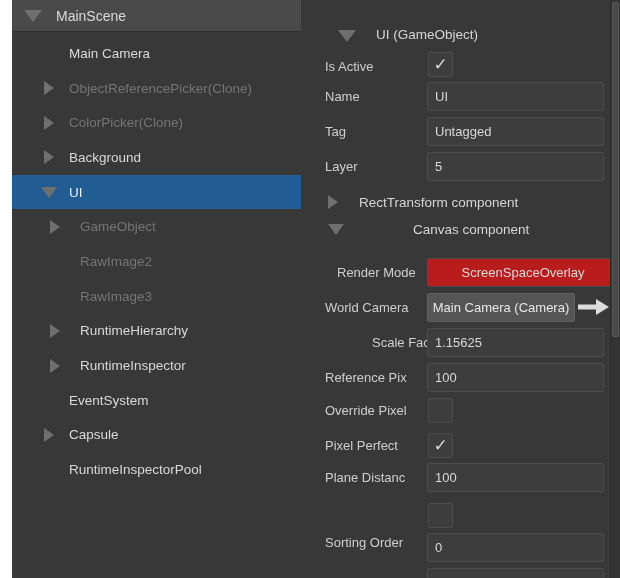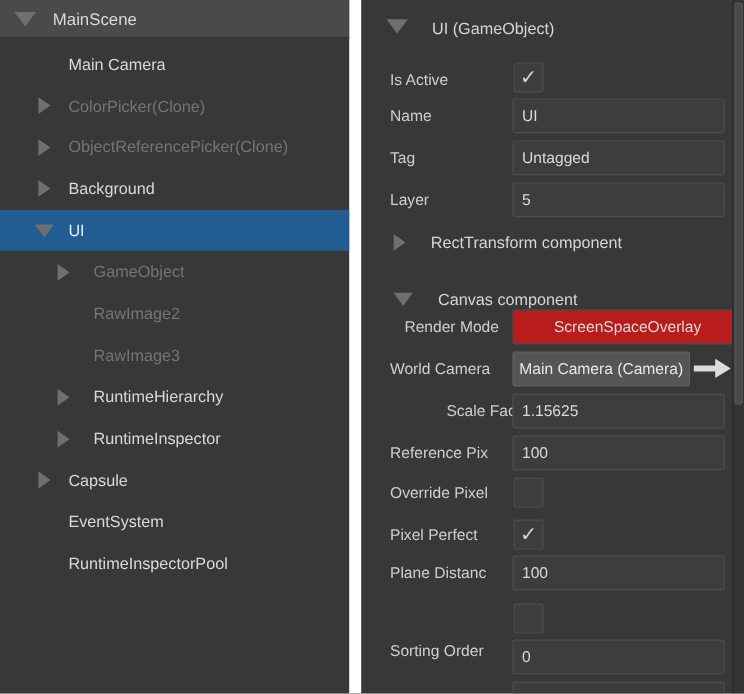--- a/index.html
+++ b/index.html
@@ -3,40 +3,40 @@
 <meta charset="utf-8">
 <style>
   html,body{margin:0;padding:0;}
   body{
     width:620px;height:578px;position:relative;overflow:hidden;
     background:#ffffff;
     font-family:"Liberation Sans","DejaVu Sans",sans-serif;
     -webkit-font-smoothing:antialiased;
   }
   
-  .left-panel{position:absolute;left:0;top:0;width:291px;height:578px;background:#383838;}
+  .left-panel{position:absolute;left:12px;top:0;width:291px;height:578px;background:#383838;}
   .hier-header{height:32px;background:#4a4a4a;display:flex;align-items:center;padding-left:12px;box-sizing:border-box;border-bottom:1px solid #2e2e2e;}
   .hier-header .h-title{margin-left:14px;font-size:14px;color:#dadada;}
   .h-rows{padding-top:4px;}
   .h-row{height:34.7px;display:flex;align-items:center;cursor:default;}
   .h-row.lvl1{padding-left:28px;}
   .h-row.lvl1 .arrow-box{margin-right:12px;}
-  .h-row.lvl2{padding-left:44px;text-align:center;}
+  .h-row.lvl2{padding-left:34px;text-align:center;}
   .h-row.lvl2 .arrow-box{margin-right:17px;}
   .h-row.selected{background:#215d93;}
   .h-label{font-size:13.5px;color:#d9d9d9;white-space:nowrap;}
   .h-row.inactive .h-label{color:#757575;}
   .h-row.selected .h-label{color:#eeeeee;}
   .arrow-box{width:17px;display:flex;justify-content:center;align-items:center;flex:0 0 17px;}
   .tri-down{width:0;height:0;border-left:8px solid transparent;border-right:8px solid transparent;border-top:11px solid #6f6f6f;}
   .tri-right{width:0;height:0;border-top:7px solid transparent;border-bottom:7px solid transparent;border-left:10px solid #6f6f6f;}
   .tri-down.big{border-left-width:9px;border-right-width:9px;border-top-width:12px;}
   
   .right-panel{position:absolute;left:301px;top:0;width:319px;height:578px;background:#383838;overflow:hidden;}
-  .insp-header{position:absolute;left:0;top:16px;height:26px;display:flex;align-items:flex-start;padding-left:21px;}
+  .insp-header{position:absolute;left:16px;top:16px;height:26px;display:flex;align-items:flex-end;padding-left:21px;}
   .insp-header .i-title{margin-left:20px;font-size:13.5px;color:#d6d6d6;white-space:nowrap;}
   .comp-header{position:absolute;left:0;height:26px;display:flex;align-items:center;padding-left:27px;justify-content:flex-end;}
   .comp-header .i-title{margin-left:21px;font-size:13.5px;color:#d6d6d6;white-space:nowrap;}
   .i-label{position:absolute;left:24px;width:96px;height:29px;display:flex;align-items:center;font-size:13px;color:#cfcfcf;white-space:nowrap;overflow:hidden;}
   .field{position:absolute;left:126px;width:177px;height:29px;box-sizing:border-box;
          background:#3d3d3d;border:1px solid #4d4d4d;border-radius:2px;
          color:#d9d9d9;font-size:13px;font-family:"Liberation Sans","DejaVu Sans",sans-serif;
          padding:0 0 0 7px;outline:none;}
   .checkbox{position:absolute;left:127px;width:25px;height:25px;box-sizing:border-box;
             background:#3d3d3d;border:1px solid #4d4d4d;border-radius:2px;
@@ -68,28 +68,28 @@
 
   <div class="h-rows">
     <div class="h-row lvl1">
       <span class="arrow-box"></span>
       <span class="h-label">Main Camera</span>
     </div>
     <div class="h-row lvl1 inactive">
       <span class="arrow-box">
           <span class="tri-right"></span>
         </span>
+      <span class="h-label">ObjectReferencePicker(Clone)</span>
+    </div>
+    <div class="h-row lvl1 inactive">
+      <span class="arrow-box">
+          <span class="tri-right"></span>
+        </span>
       <span class="h-label">ColorPicker(Clone)</span>
     </div>
-    <div class="h-row lvl1 inactive">
-      <span class="arrow-box">
-          <span class="tri-right"></span>
-        </span>
-      <span class="h-label">ObjectReferencePicker(Clone)</span>
-    </div>
     <div class="h-row lvl1">
       <span class="arrow-box">
           <span class="tri-right"></span>
         </span>
       <span class="h-label">Background</span>
     </div>
     <div class="h-row lvl1 selected">
       <span class="arrow-box">
           <span class="tri-down"></span>
         </span>
@@ -115,28 +115,28 @@
         </span>
       <span class="h-label">RuntimeHierarchy</span>
     </div>
     <div class="h-row lvl2">
       <span class="arrow-box">
           <span class="tri-right"></span>
         </span>
       <span class="h-label">RuntimeInspector</span>
     </div>
     <div class="h-row lvl1">
+      <span class="arrow-box"></span>
+      <span class="h-label">EventSystem</span>
+    </div>
+    <div class="h-row lvl1">
       <span class="arrow-box">
           <span class="tri-right"></span>
         </span>
       <span class="h-label">Capsule</span>
-    </div>
-    <div class="h-row lvl1">
-      <span class="arrow-box"></span>
-      <span class="h-label">EventSystem</span>
     </div>
     <div class="h-row lvl1">
       <span class="arrow-box"></span>
       <span class="h-label">RuntimeInspectorPool</span>
     </div>
   </div>
 </div>
 
 <div class="right-panel">
 
@@ -157,21 +157,21 @@
   <input class="field" style="top: 117px;" type="text" value="Untagged">
 
   <div class="i-label" style="top:152px;">Layer</div>
   <input class="field" style="top: 152px;" type="text" value="5">
 
   <div class="comp-header" style="top:189px;">
     <span class="tri-right"></span>
     <span class="i-title">RectTransform component</span>
   </div>
 
-  <div class="comp-header" style="top:236px;">
+  <div class="comp-header" style="top:216px;gap:48px;">
     <span class="tri-down"></span>
     <span class="i-title">Canvas component</span>
   </div>
 
   <div class="i-label" style="top:258px;margin-left:12px;">Render Mode</div>
   <div class="dropdown" style="top:258px;">
     <span class="dd-text">ScreenSpaceOverlay</span>
     <svg class="chev" width="15" height="9" viewBox="0 0 15 9">
       <polyline points="1,1 7.5,7.5 14,1" fill="none" stroke="#9a9a9a" stroke-width="1.5"></polyline>
     </svg>

